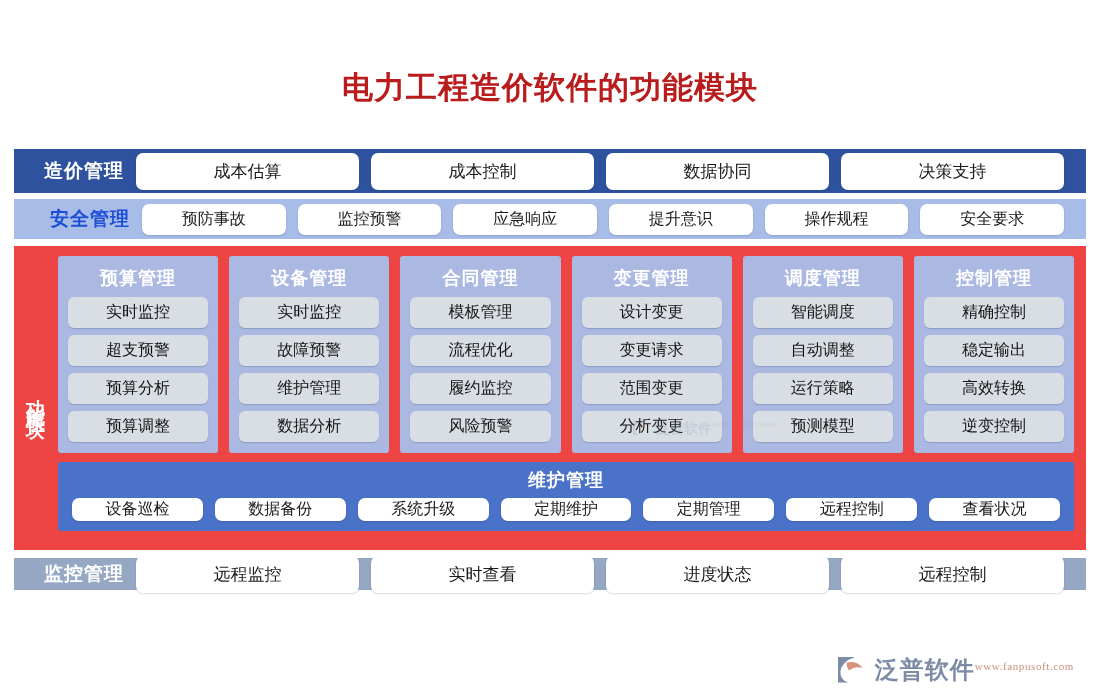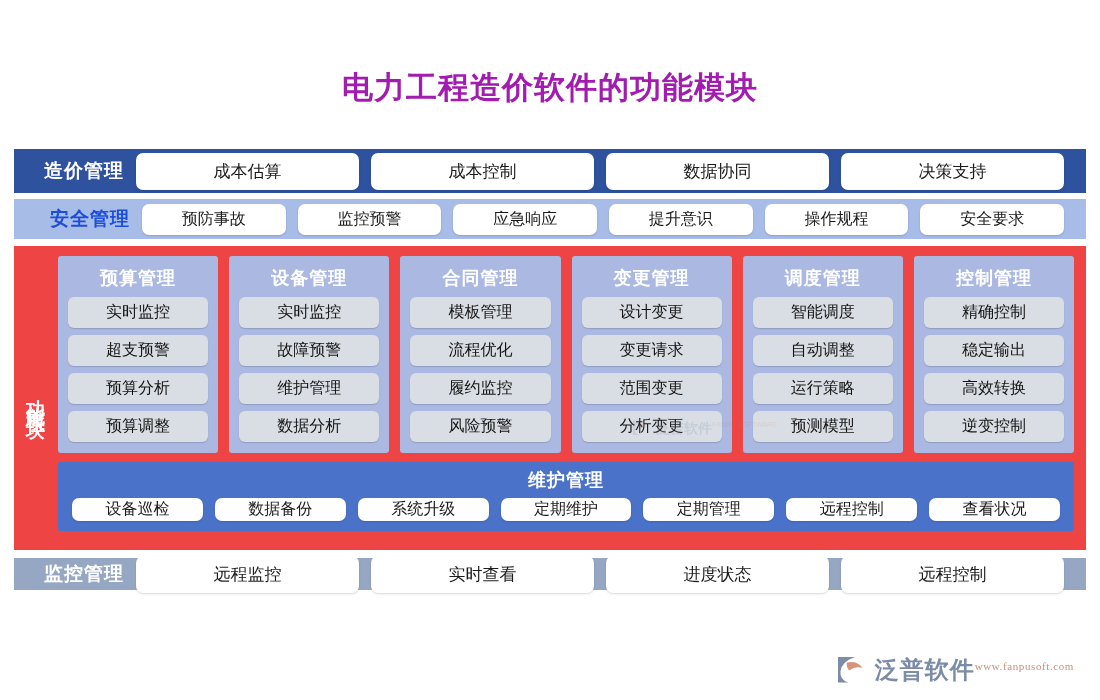--- a/index.html
+++ b/index.html
@@ -11,21 +11,21 @@
     height: 700px;
     background: #ffffff;
     font-family: "Liberation Sans", "DejaVu Sans", sans-serif;
     overflow: hidden;
     position: relative;
   }
 
   
   .title {
     text-align: center;
-    color: #a21caf;
+    color: #b91c1c;
     font-size: 31px;
     font-weight: bold;
     letter-spacing: 1px;
     padding-top: 72px;
     line-height: 1;
   }
 
   
   .band {
     display: flex;

